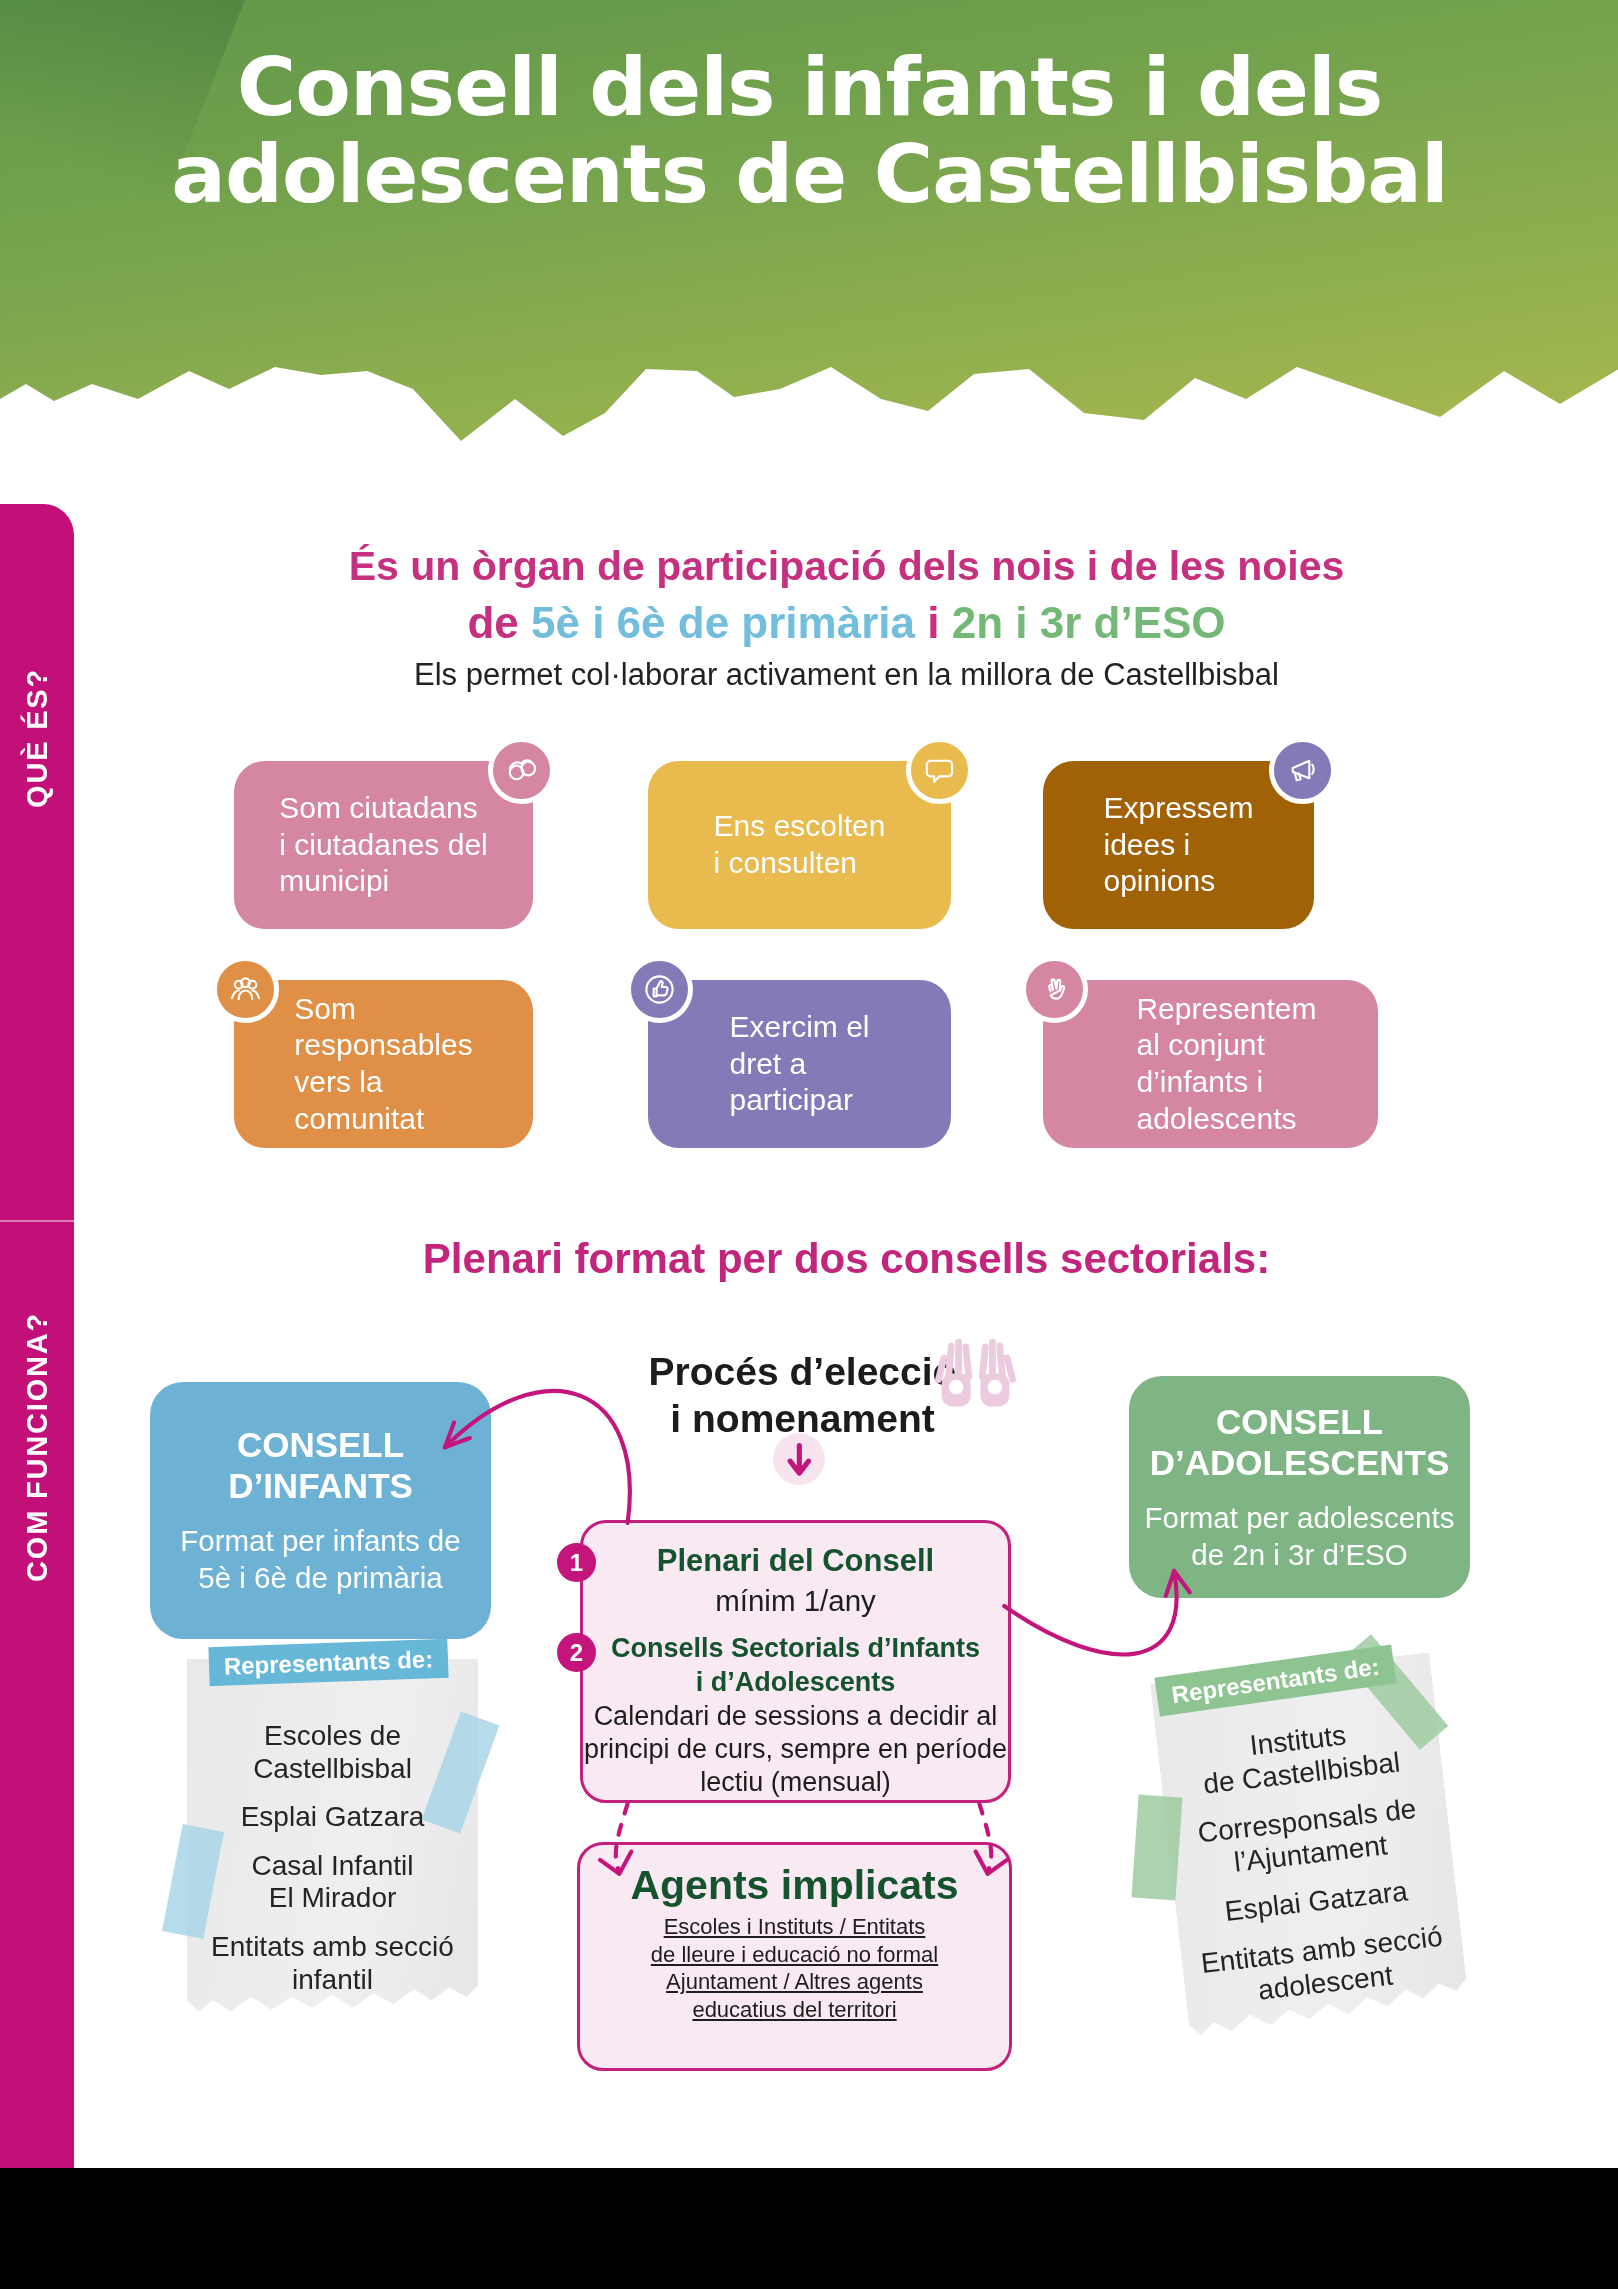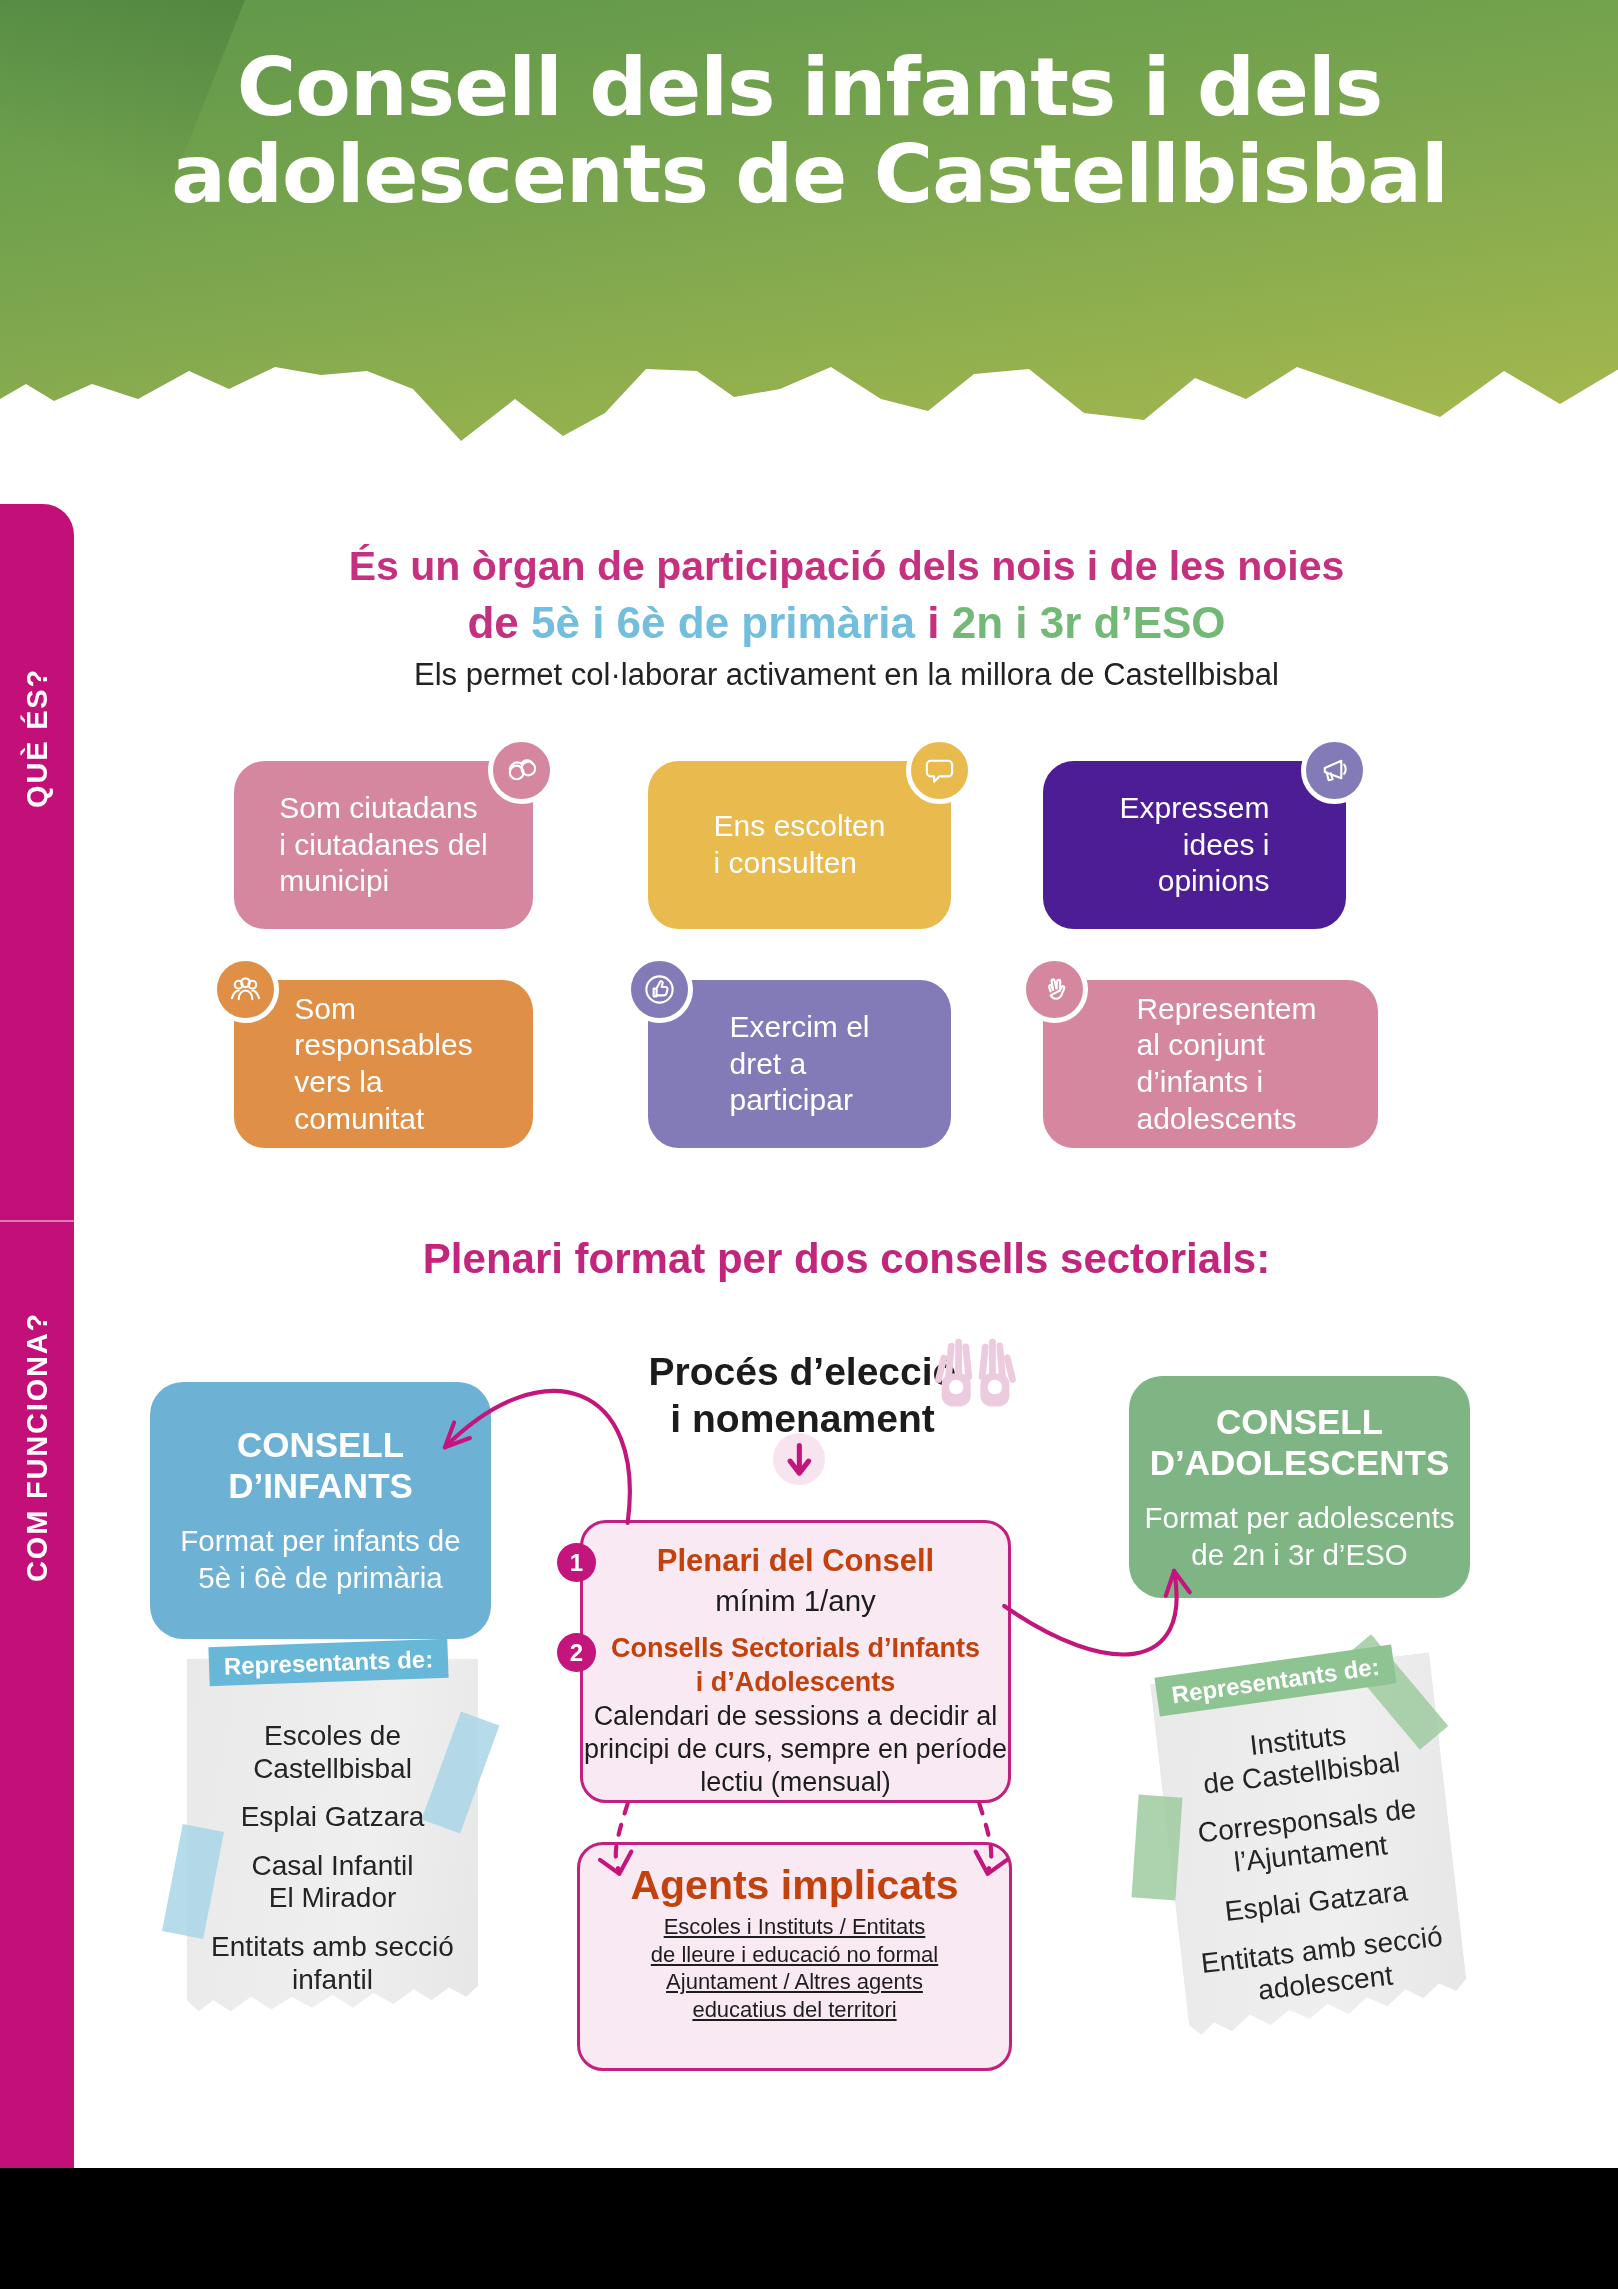--- a/index.html
+++ b/index.html
@@ -42,21 +42,21 @@
   .badge svg{stroke:#fff;fill:none;stroke-width:2.2;stroke-linecap:round;stroke-linejoin:round;}
 
   
   .council{border-radius:33px;color:#fff;display:flex;flex-direction:column;align-items:center;
     justify-content:center;gap:16.6px;}
   .council .c-title{font-weight:bold;font-size:35px;line-height:1.18;text-align:center;}
   .council .c-body{font-size:29.5px;line-height:1.25;text-align:center;}
   .pinkbox{background:#f9e9f3;border:3.2px solid #c3207d;border-radius:26px;}
   .stepnum{position:absolute;width:39px;height:39px;border-radius:50%;background:#c3157c;color:#fff;
     font-weight:bold;font-size:24px;display:flex;align-items:center;justify-content:center;}
-  .step-title{color:#c2410c;font-weight:bold;}
+  .step-title{color:#14532d;font-weight:bold;}
   .body-black{color:#1d1d1d;}
 
   
   .paper{background:linear-gradient(100deg,#e9e9e9 0%,#efefef 60%,#e6e6e6 100%);
     box-shadow:0 8.3px 7.4px rgba(0,0,0,.10);}
   .paper-clip{clip-path:polygon(0 0,100% 0,100% 89%,96% 92%,90% 89.5%,84% 93%,78% 90%,71% 94%,64% 91%,
     57% 95%,50% 91.5%,43% 95%,36% 92%,29% 95.5%,22% 92%,15% 96%,9% 93%,4% 96%,0 93%);}
   .paper-label{position:absolute;color:#fff;font-weight:bold;font-size:24px;padding:5.5px 14.8px;}
   .paper-items{position:absolute;width:100%;display:flex;flex-direction:column;gap:15.7px;
     font-size:28px;line-height:1.17;color:#242424;text-align:center;
@@ -112,21 +112,21 @@
   </div>
   <div class="benefit abs preline" style="left: 648px; top: 761px; width: 303px; height: 168px; background-color: rgb(233, 186, 77);">
     <span>Ens escolten
 i consulten</span>
     <span class="badge" style="top: -24px; right: -22px; background-color: rgb(233, 186, 77);">
       <svg width="35" height="35" viewBox="0 0 36 36">
           <path d="M9 8h18a4 4 0 0 1 4 4v8a4 4 0 0 1-4 4h-9l-5.5 5.5V24H9a4 4 0 0 1-4-4v-8a4 4 0 0 1 4-4z"></path>
         </svg>
     </span>
   </div>
-  <div class="benefit abs preline" style="left: 1043px; top: 761px; width: 303px; height: 168px; background-color: #4c1d95; text-align: right;">
+  <div class="benefit abs preline" style="left: 1043px; top: 761px; width: 271px; height: 168px; background-color: #a16207;">
     <span>Expressem
 idees i
 opinions</span>
     <span class="badge" style="top: -24px; right: -22px; background-color: rgb(131, 122, 184);">
       <svg width="35" height="35" viewBox="0 0 36 36">
           <path d="M8 15.5L25 8v18L8 19.5z"></path>
           <path d="M10 20l2 8 4-1-1.8-6.2"></path>
           <path d="M28 12c2 2.5 2 7 0 9.5"></path>
         </svg>
     </span>

